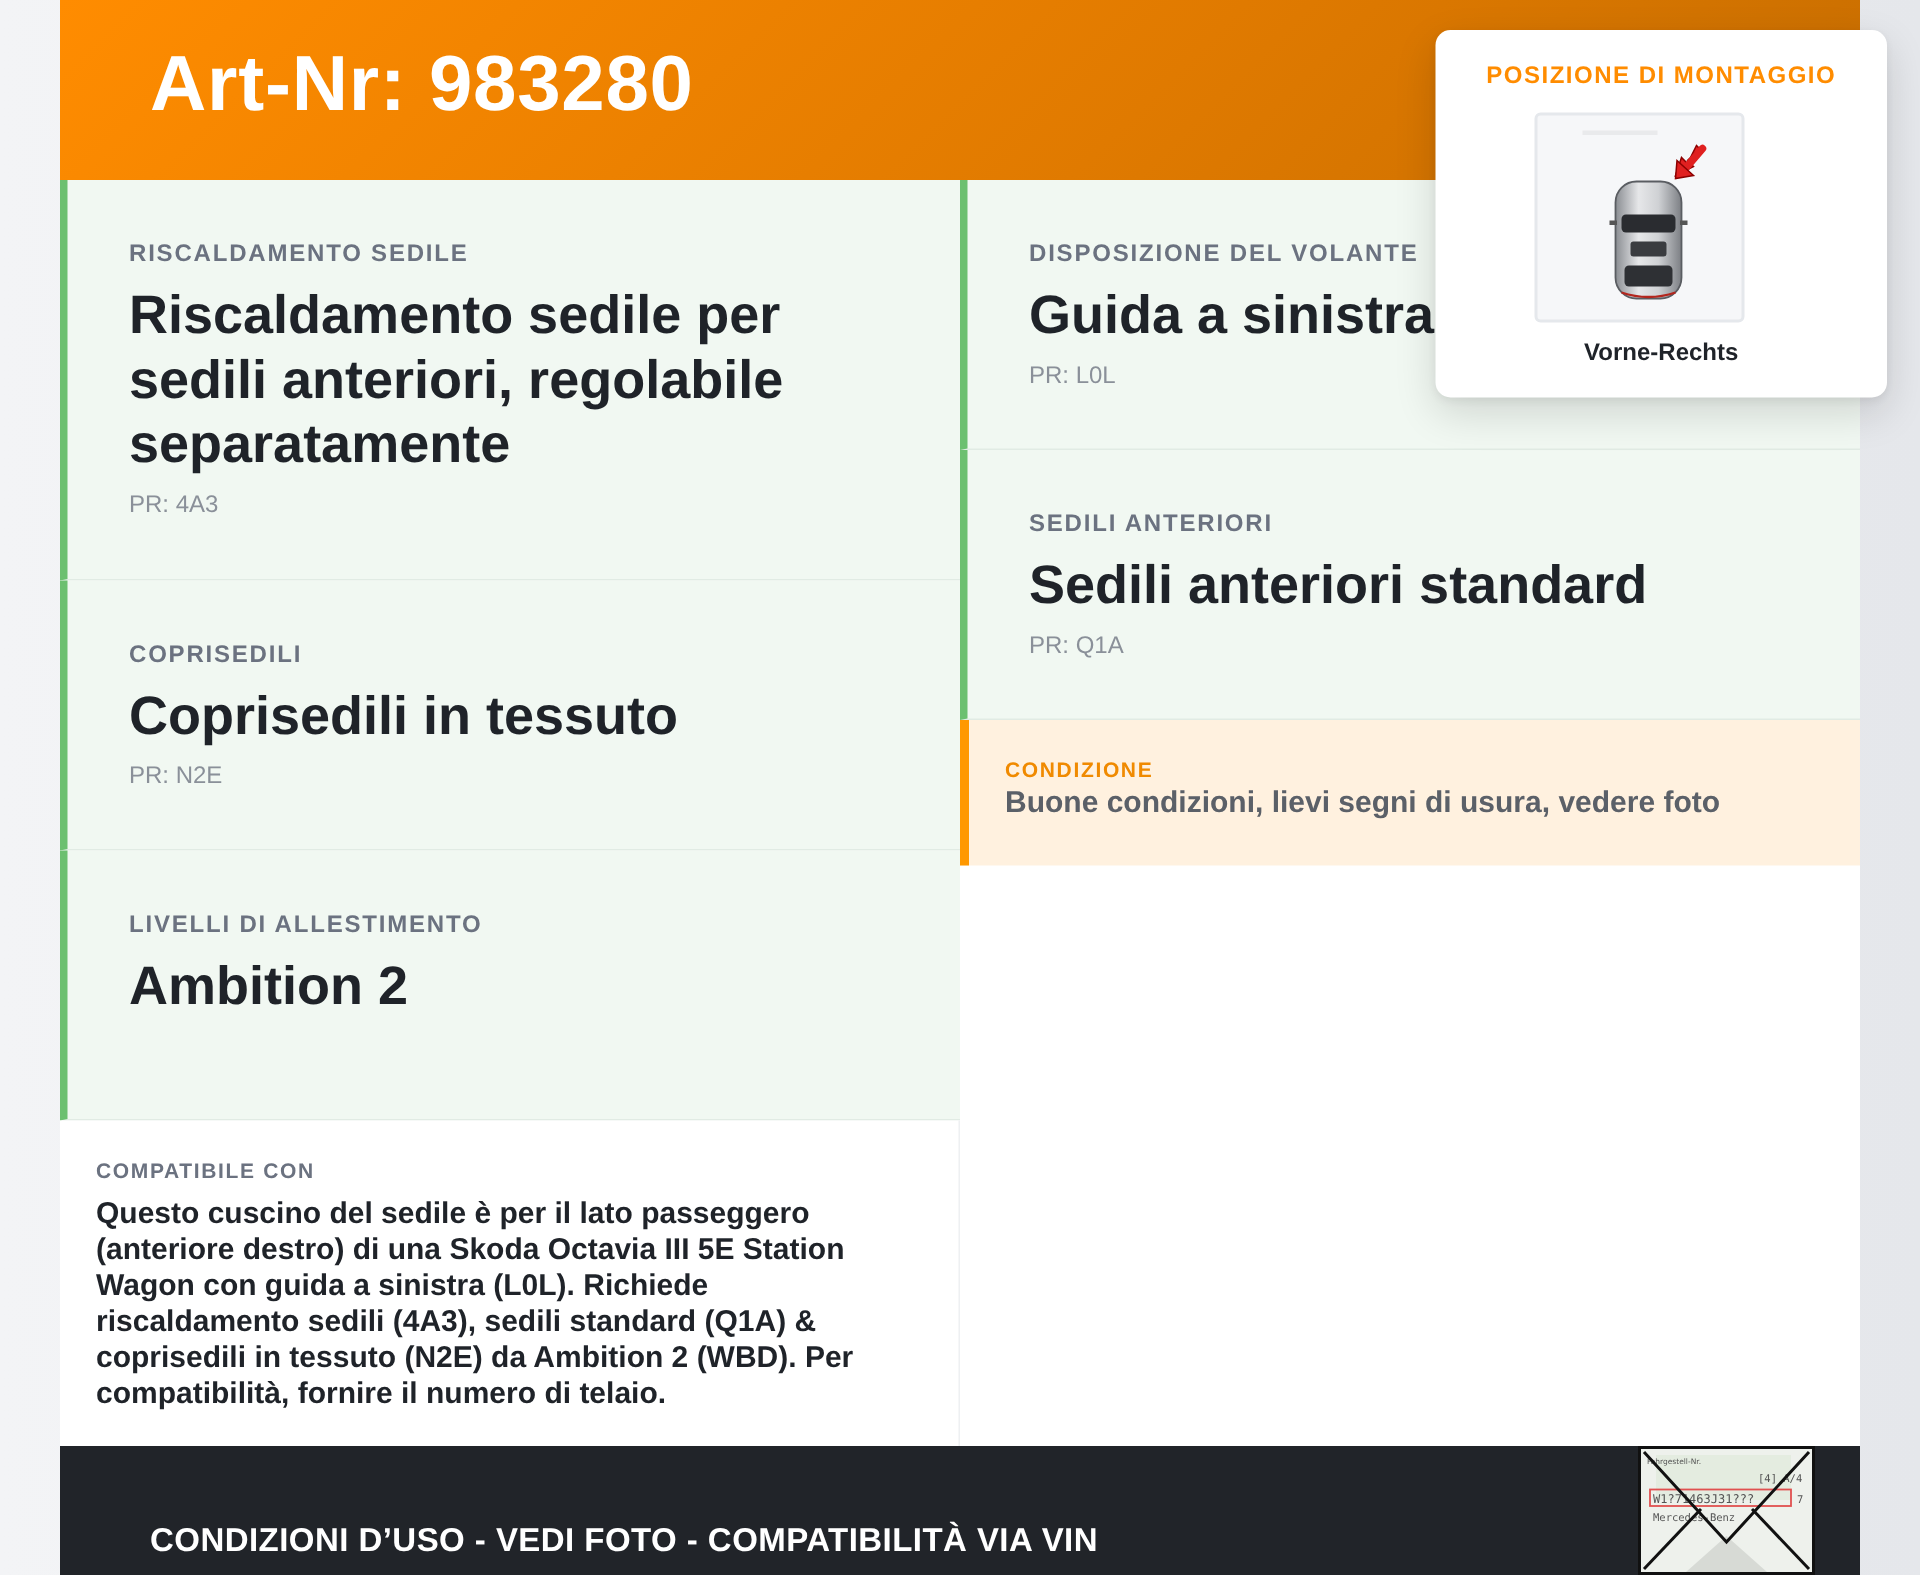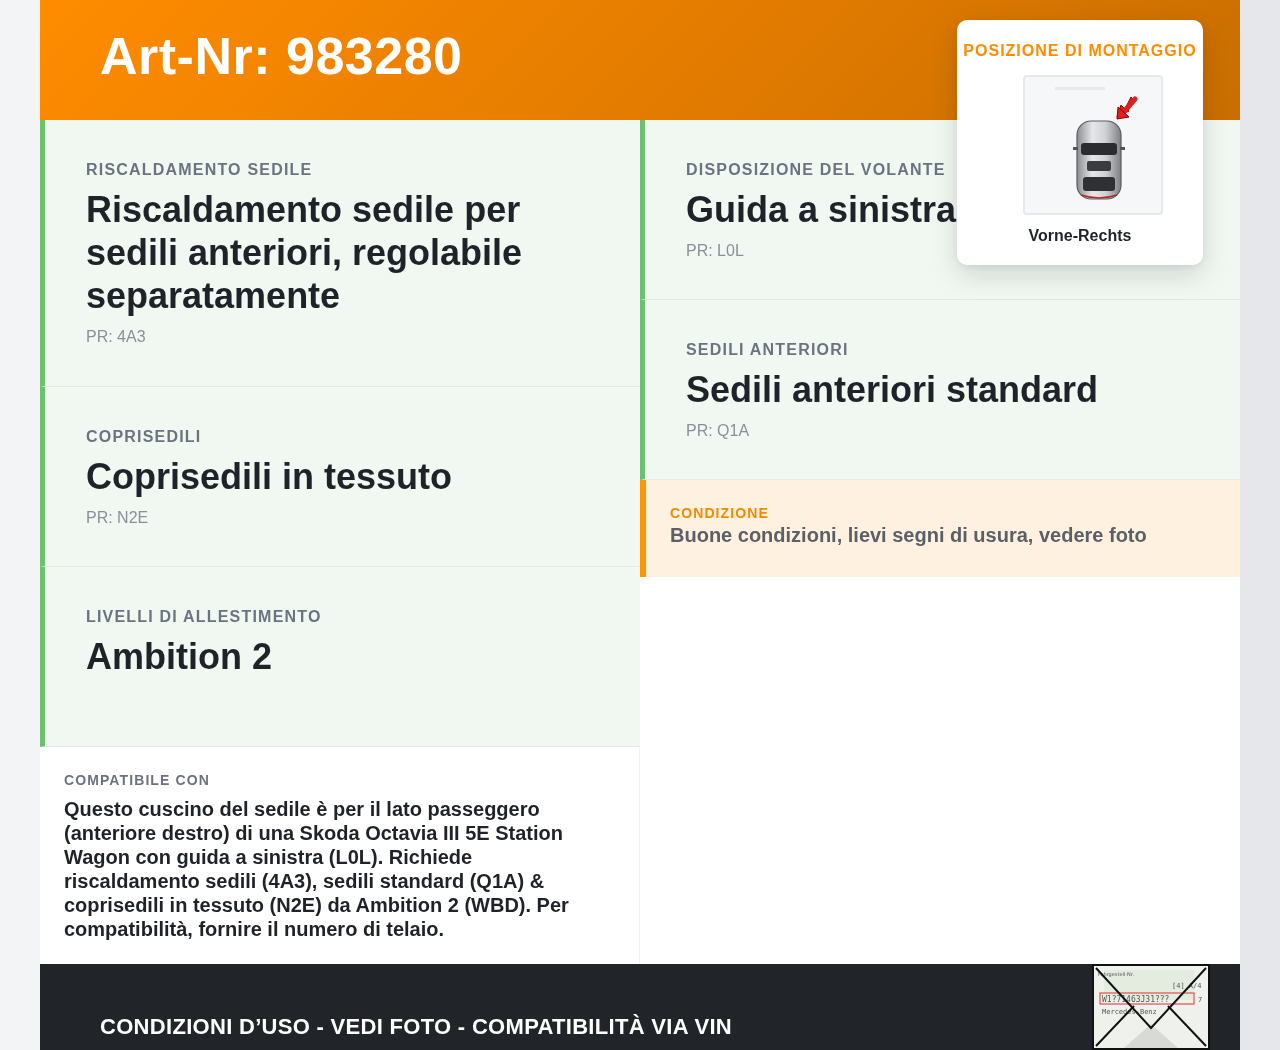--- a/index.html
+++ b/index.html
@@ -94,21 +94,21 @@
     line-height: 26px;
     margin-top: 20px;
   }
   .vin-thumb {
     position: absolute; left: 1052px; top: 0; width: 118px; height: 86px;
     background: #e9ece6; border: 2px solid #111;
     overflow: hidden;
   }
 
   .mount-card {
-    position: absolute; left: 957px; top: 20px; width: 246px; height: 245px;
+    position: absolute; left: 957px; top: 20px; width: 301px; height: 245px;
     background: #ffffff; border-radius: 10px;
     box-shadow: 0 10px 28px rgba(0,0,0,0.14), 0 2px 6px rgba(0,0,0,0.06);
   }
   .mount-card .title {
     position: absolute; left: 0; top: 21px; width: 100%;
     text-align: center; color: #ff8c00;
     font-size: 16px; font-weight: 700; letter-spacing: 1px; line-height: 20px;
   }
   .mount-card .img-box {
     position: absolute; left: 66px; top: 55px; width: 140px; height: 140px;

